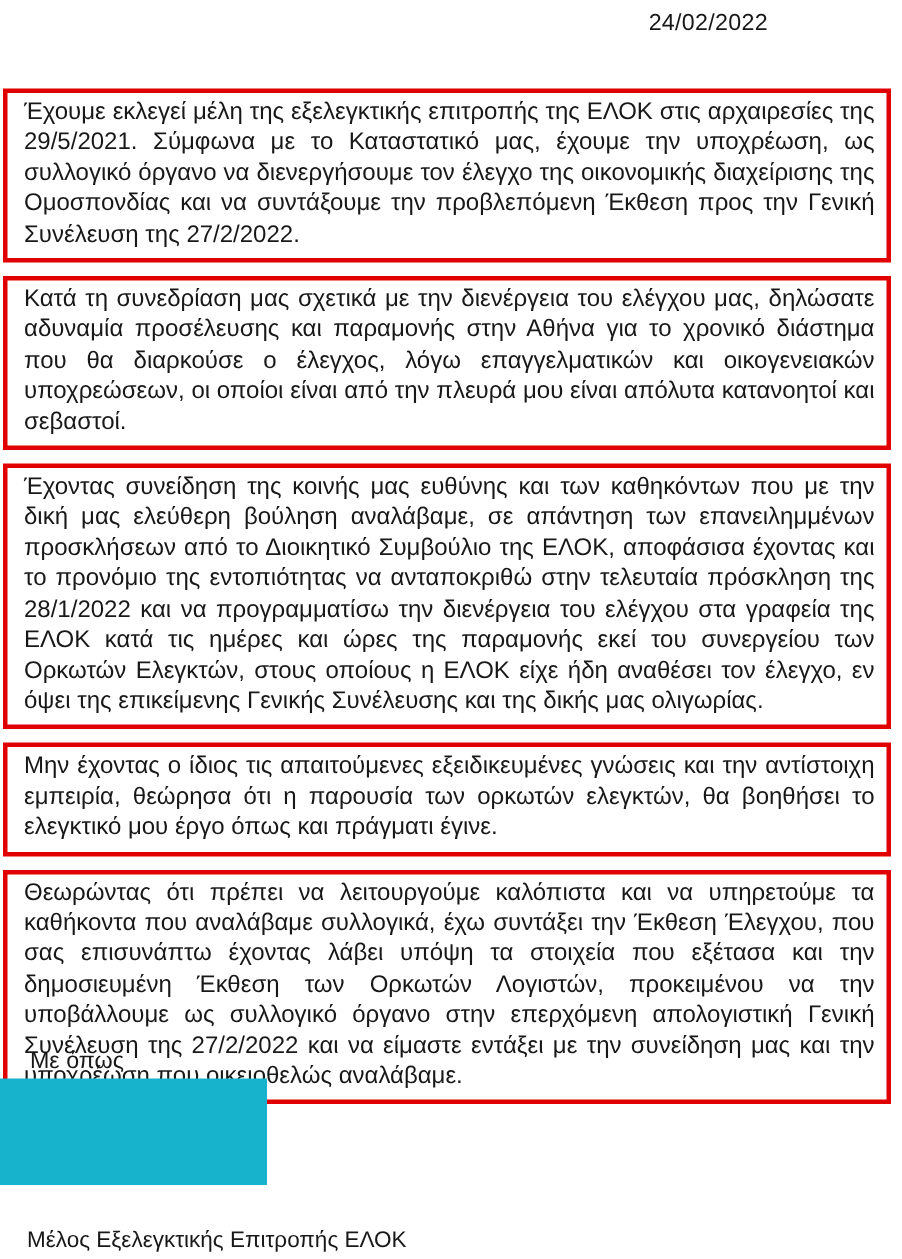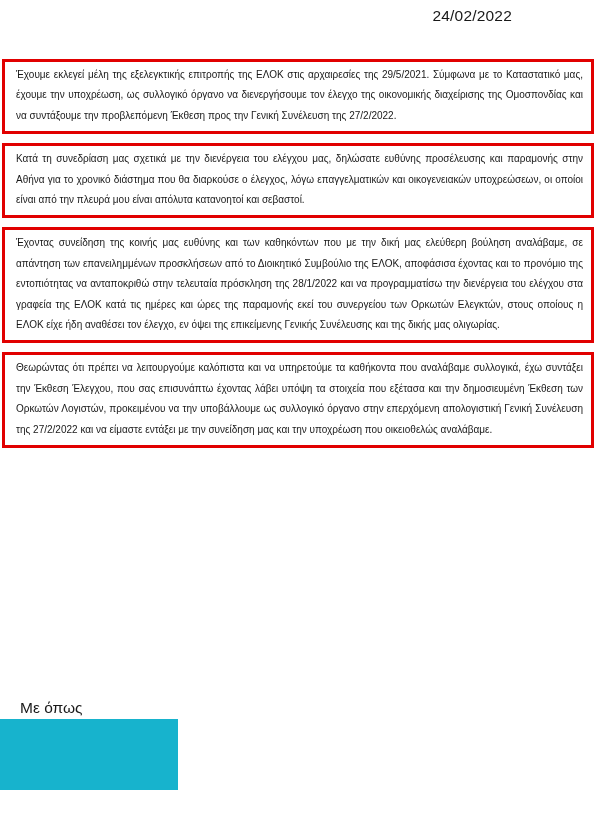--- a/index.html
+++ b/index.html
@@ -40,21 +40,21 @@
   .boxes {
     position: absolute;
     top: 59px;
     left: 2px;
     width: 592px;
   }
   .redbox {
     border: 3px solid var(--red);
     padding: 3px 8px 5px 11px;
     margin-bottom: 9px;
-    font-size: 10px;
+    font-size: 16px;
     line-height: 20.4px;
     text-align: justify;
     color: var(--ink);
   }
   .closing {
     position: absolute;
     top: 699px;
     left: 20px;
     font-size: 15.5px;
   }
@@ -82,24 +82,26 @@
 </head>
 <body>
 
 <div class="page">
 
   <div class="date">24/02/2022</div>
 
 
   <div class="boxes">
     <div class="redbox">Έχουμε εκλεγεί μέλη της εξελεγκτικής επιτροπής της ΕΛΟΚ στις αρχαιρεσίες της 29/5/2021. Σύμφωνα με το Καταστατικό μας, έχουμε την υποχρέωση, ως συλλογικό όργανο να διενεργήσουμε τον έλεγχο της οικονομικής διαχείρισης της Ομοσπονδίας και να συντάξουμε την προβλεπόμενη Έκθεση προς την Γενική Συνέλευση της 27/2/2022.</div>
-    <div class="redbox">Κατά τη συνεδρίαση  μας σχετικά με την διενέργεια του ελέγχου μας, δηλώσατε ευθύνης προσέλευσης και παραμονής στην Αθήνα για το χρονικό διάστημα που θα διαρκούσε ο έλεγχος, λόγω επαγγελματικών και οικογενειακών υποχρεώσεων, οι οποίοι είναι από την πλευρά μου είναι απόλυτα κατανοητοί και σεβαστοί.</div>
+    <div class="redbox">Κατά τη συνεδρίαση  μας σχετικά με την διενέργεια του ελέγχου μας, δηλώσατε αδυναμία προσέλευσης και παραμονής στην Αθήνα για το χρονικό διάστημα που θα διαρκούσε ο έλεγχος, λόγω επαγγελματικών και οικογενειακών υποχρεώσεων, οι οποίοι είναι από την πλευρά μου είναι απόλυτα κατανοητοί και σεβαστοί.</div>
     <div class="redbox">Έχοντας συνείδηση της κοινής μας ευθύνης και των καθηκόντων που με την δική μας ελεύθερη βούληση αναλάβαμε, σε απάντηση των επανειλημμένων προσκλήσεων από το Διοικητικό Συμβούλιο της ΕΛΟΚ, αποφάσισα έχοντας και το προνόμιο της εντοπιότητας να ανταποκριθώ στην τελευταία πρόσκληση της 28/1/2022 και να προγραμματίσω την διενέργεια του ελέγχου στα γραφεία της ΕΛΟΚ κατά τις ημέρες και ώρες της παραμονής εκεί του συνεργείου των Ορκωτών Ελεγκτών, στους οποίους η ΕΛΟΚ είχε ήδη αναθέσει τον έλεγχο, εν όψει της επικείμενης Γενικής Συνέλευσης και της δικής μας ολιγωρίας.</div>
+    <div class="redbox">Μην έχοντας ο ίδιος τις απαιτούμενες εξειδικευμένες γνώσεις και την αντίστοιχη εμπειρία, θεώρησα ότι η παρουσία των ορκωτών ελεγκτών, θα βοηθήσει το ελεγκτικό μου έργο όπως και πράγματι έγινε.</div>
     <div class="redbox">Θεωρώντας ότι πρέπει να λειτουργούμε καλόπιστα και να υπηρετούμε τα καθήκοντα που αναλάβαμε συλλογικά, έχω συντάξει την Έκθεση Έλεγχου, που σας επισυνάπτω έχοντας λάβει υπόψη τα στοιχεία που εξέτασα και την δημοσιευμένη Έκθεση των Ορκωτών Λογιστών, προκειμένου να την υποβάλλουμε ως συλλογικό όργανο στην επερχόμενη απολογιστική Γενική Συνέλευση της 27/2/2022 και να είμαστε εντάξει με την συνείδηση μας και την υποχρέωση που οικειοθελώς αναλάβαμε.</div>
   </div>
 
   <div class="closing">Με όπως</div>
 
   <div class="redaction"></div>
 
 
+  <div class="sig-role">Μέλος Εξελεγκτικής Επιτροπής ΕΛΟΚ</div>
 
 </div>
 
 </body></html>

